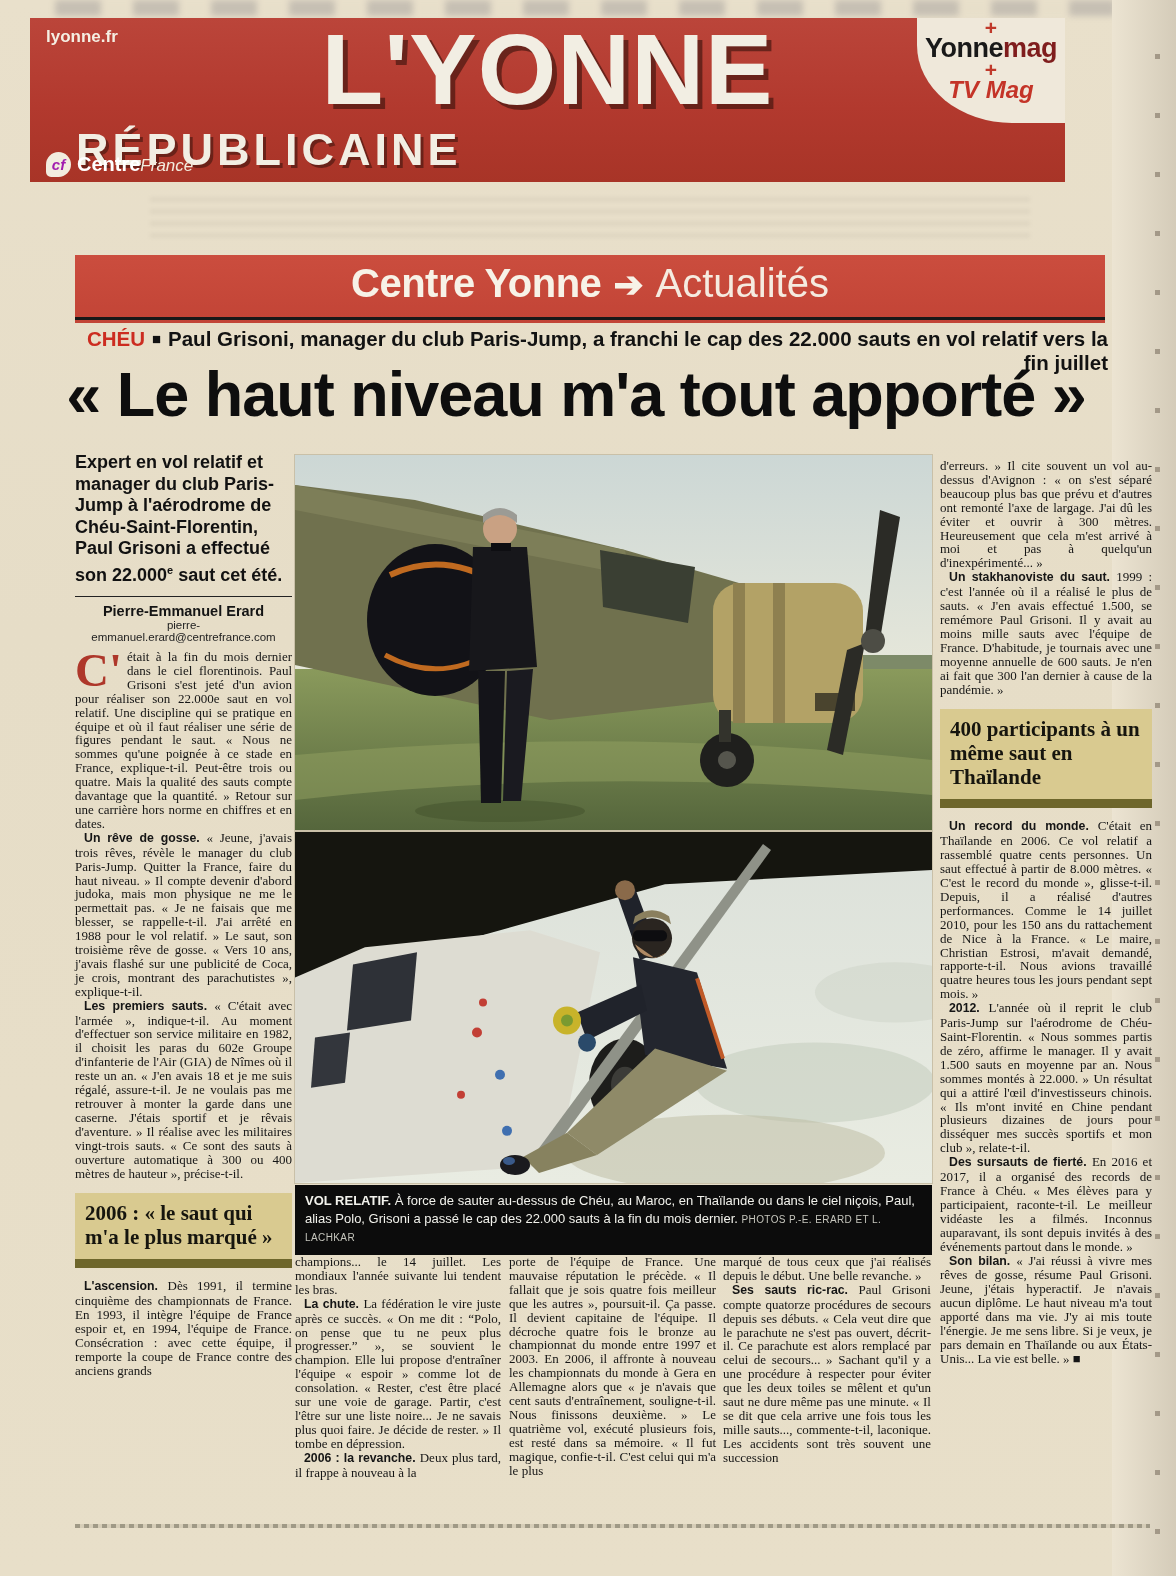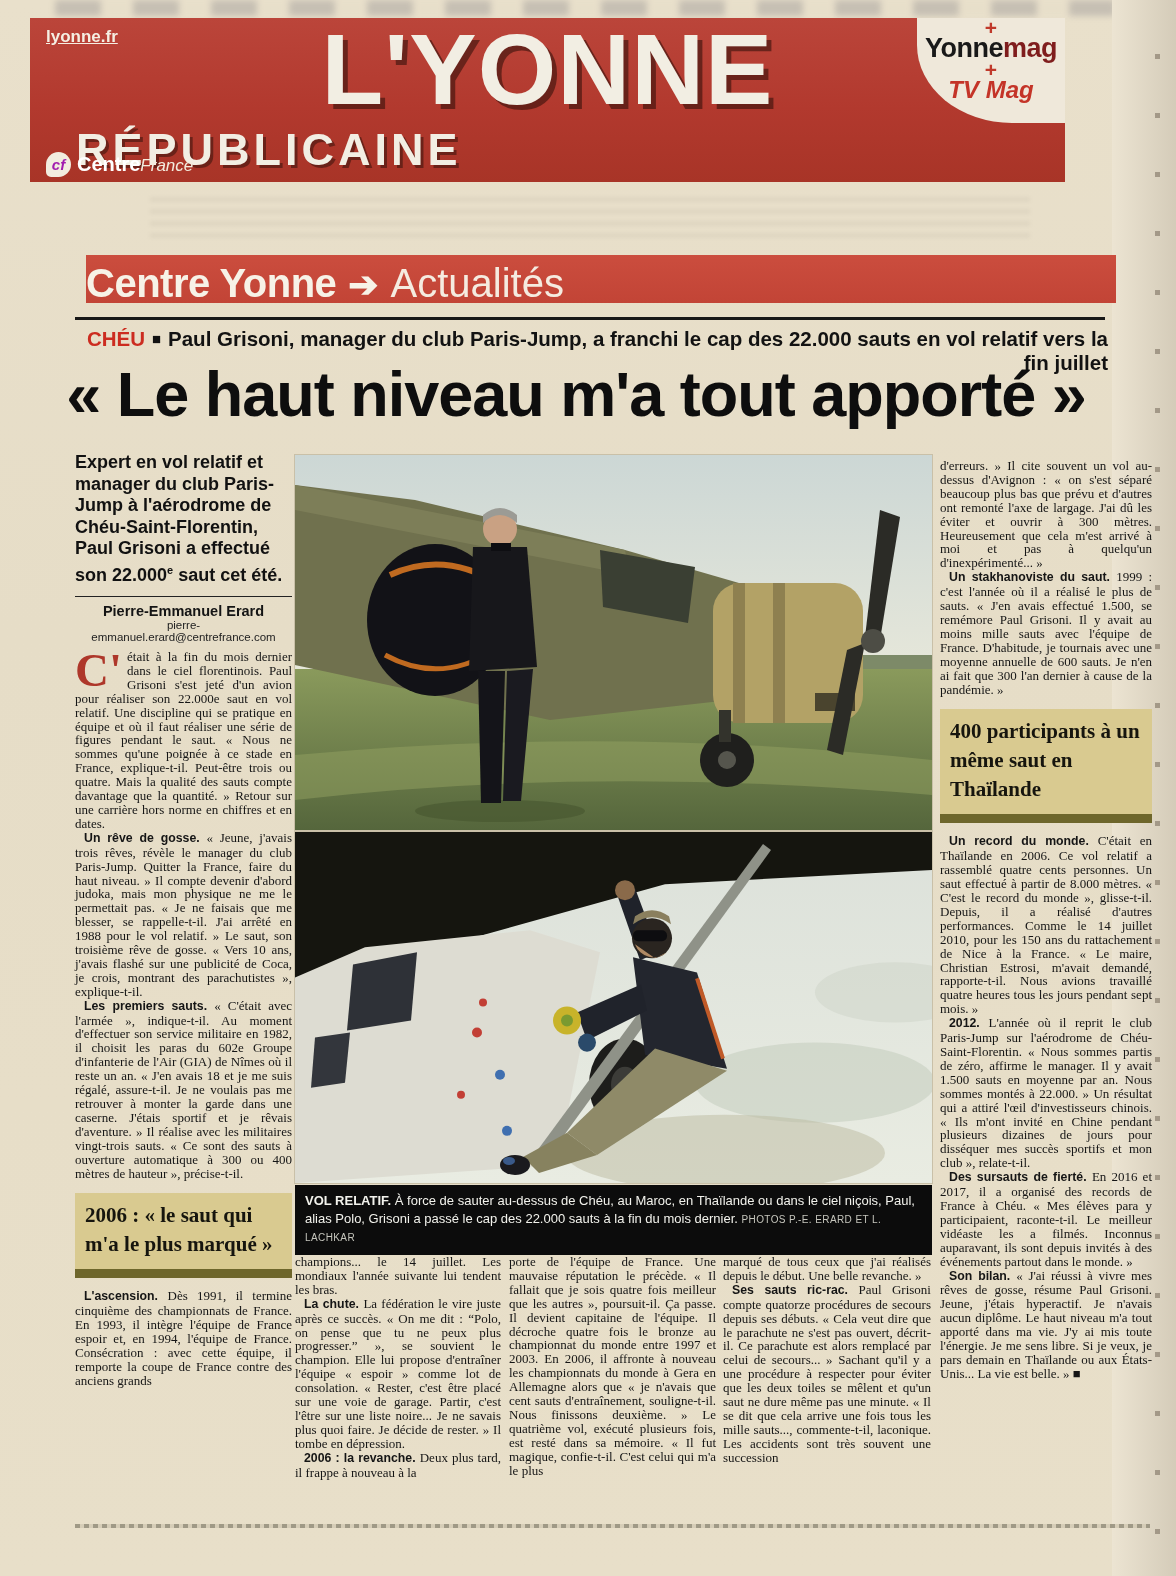--- a/index.html
+++ b/index.html
@@ -11,41 +11,41 @@
       background:repeating-linear-gradient(90deg,rgba(96,96,110,.5) 0 46px,rgba(210,205,190,.08) 46px 78px);}
   .bleed-mid{position:absolute;left:150px;top:196px;width:880px;height:50px;opacity:.12;filter:blur(2px);
       background:repeating-linear-gradient(0deg,transparent 0 9px,#6d675c 9px 12px);}
   .edge-right{position:absolute;right:0;top:0;width:64px;height:100%;
       background:linear-gradient(90deg,rgba(0,0,0,0),rgba(118,106,84,.20)),#ece4d2;}
   .binding{position:absolute;right:16px;top:0;width:5px;height:100%;opacity:.45;
       background:repeating-linear-gradient(180deg,transparent 0 54px,#5e5142 54px 59px);}
   
   .masthead{position:absolute;left:30px;top:18px;width:1035px;height:164px;
       background:linear-gradient(180deg,#bb453a 0%,#b2392e 55%,#a83427 100%);}
-  .site{position:absolute;left:16px;top:9px;font-size:17px;font-weight:600;color:#f5efe3;text-decoration:underline;}
+  .site{position:absolute;left:16px;top:9px;font-size:17px;font-weight:600;color:#f5efe3;}
   .mh1{position:absolute;left:0;right:0;top:0;text-align:center;font-size:101px;line-height:102px;
       font-weight:800;letter-spacing:1px;color:#f2eee3;text-shadow:5px 5px 0 rgba(42,13,8,.55);}
   .mh2{position:absolute;left:46px;top:108px;font-size:45px;line-height:48px;font-weight:700;
       letter-spacing:4px;color:#f2eee3;text-shadow:3px 3px 0 rgba(42,13,8,.5);}
   .publisher{position:absolute;left:16px;bottom:5px;display:flex;align-items:center;gap:6px;}
   .cf-mark{display:inline-block;width:25px;height:25px;border-radius:50% 50% 50% 5px;background:#f2ecdf;
       color:#a21caf;font-style:italic;font-weight:800;font-size:15px;line-height:25px;text-align:center;}
   .cf-name b{font-size:20px;color:#fff;}
   .cf-name i{font-size:17px;font-weight:400;color:#f3ebdd;}
   .promo{position:absolute;right:0;top:0;width:148px;height:104px;background:#efe8da;
       border-bottom-left-radius:95px 78px;text-align:center;padding-top:1px;}
   .plus{color:#c0392b;font-weight:900;font-size:21px;line-height:17px;}
   .ymag{font-size:27px;line-height:25px;font-weight:800;letter-spacing:-.5px;}
   .ymag .yb{color:#191919;} .ymag .yr{color:#7f1d1d;}
   .tvmag{color:#c43428;font-style:italic;font-weight:800;font-size:24px;line-height:23px;}
   .dateline{position:absolute;right:14px;bottom:10px;text-align:right;color:#f5efe3;
       font-weight:700;font-size:15.5px;line-height:19px;}
   
-  .section-banner{position:absolute;left:86px;top:255px;width:1030px;height:48px;line-height:57px;
-      text-align:left;background:linear-gradient(180deg,#cb4d3e,#c24436);color:#f7f2e7;}
+  .section-banner{position:absolute;left:75px;top:255px;width:1030px;height:68px;line-height:57px;
+      text-align:center;background:linear-gradient(180deg,#cb4d3e,#c24436);color:#f7f2e7;}
   .sb-left{font-size:40px;font-weight:800;letter-spacing:-.5px;}
   .sb-arrow{font-size:36px;font-weight:800;margin:0 12px;}
   .sb-right{font-size:40px;font-weight:400;opacity:.96;}
   .top-rule{position:absolute;left:75px;top:317px;width:1030px;height:3px;background:#181818;}
   
   .kicker{position:absolute;left:78px;top:327px;width:1030px;font-size:20.5px;font-weight:800;color:#121212;text-align:right;}
   .k-loc{color:#cc2c20;} .k-sq{font-size:15px;margin:0 7px;vertical-align:2px;}
   .headline{position:absolute;left:28px;top:348px;width:1096px;margin:0;text-align:center;
       font-size:63px;line-height:92px;font-weight:800;letter-spacing:-1px;color:#0e0e0e;}
   
@@ -61,21 +61,21 @@
   .by-name{font-size:14.5px;font-weight:800;}
   .by-mail{font-size:11.5px;color:#222;}
   .paras{margin-top:7px;}
   .bp{margin:0;font-family:"Liberation Serif","DejaVu Serif",serif;font-size:13px;line-height:13.9px;
       text-align:justify;color:#151515;hyphens:auto;}
   .bp.indent{text-indent:9px;}
   .runhead{font-family:"Liberation Sans",sans-serif;font-size:12.3px;font-weight:800;}
   .dropcap{float:left;font-family:"Liberation Serif",serif;font-weight:700;font-size:47px;
       line-height:37px;color:#ae372a;padding:2px 5px 0 0;}
   .infobox{margin:13px 0 11px;background:#d9ca90;border-bottom:9px solid #6e662b;padding:8px 10px 10px;}
-  .ib-title{font-family:"Liberation Serif",serif;font-size:21px;line-height:29px;font-weight:700;color:#16150e;}
+  .ib-title{font-family:"Liberation Serif",serif;font-size:21px;line-height:24px;font-weight:700;color:#16150e;}
   
   .photo{position:absolute;left:295px;width:637px;margin:0;background:#9aa08a;outline:1px solid #c9c0a8;}
   .photo svg{display:block;width:100%;height:100%;}
   .photo1{top:455px;height:375px;}
   .photo2{top:832px;height:351px;}
   .caption{position:absolute;left:295px;top:1185px;width:617px;background:#0c0c0c;color:#f2f2ec;
       padding:7px 10px 8px;font-size:13px;line-height:17.5px;}
   .caption strong{font-weight:800;}
   .credit{font-size:10px;color:#c6c6bd;letter-spacing:.4px;}
   .end-rule{position:absolute;left:75px;top:1524px;width:1075px;height:4px;opacity:.85;

